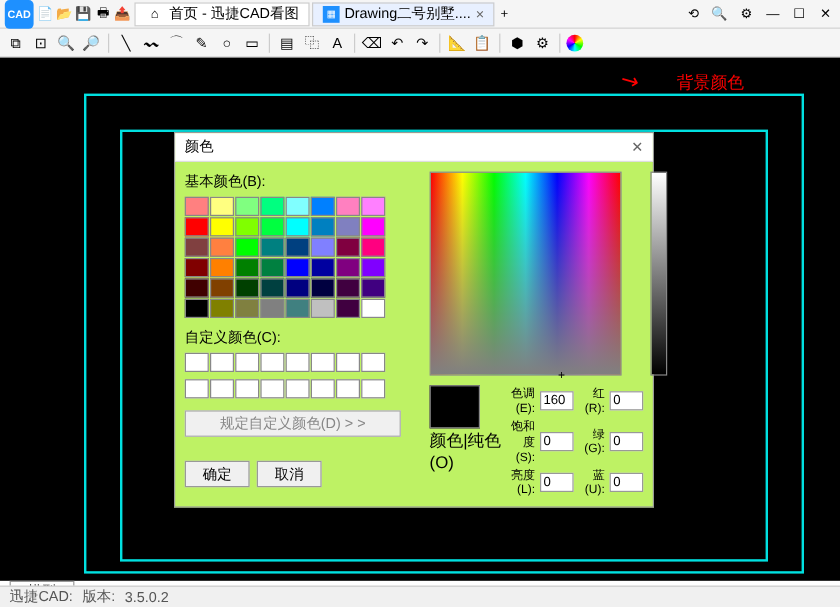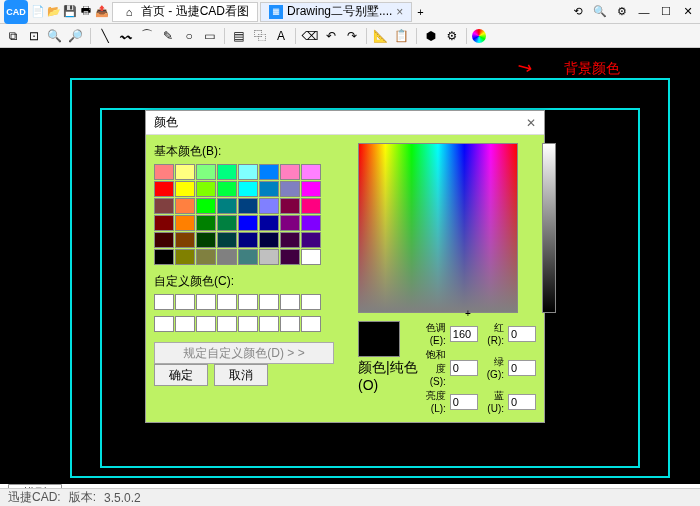--- a/index.html
+++ b/index.html
@@ -25,21 +25,21 @@
 .dlg-close{margin-left:auto;color:#666;cursor:pointer}
 .dlg-body{padding:8px;display:flex;gap:24px}
 .dlg-left{width:180px}
 .dlg-right{flex:1}
 .label{margin-bottom:4px}
 .swatches{display:grid;grid-template-columns:repeat(8,20px);gap:1px;margin-bottom:8px}
 .sw{width:20px;height:16px;border:1px solid #888}
 .custom-row{display:grid;grid-template-columns:repeat(8,20px);gap:1px;margin-bottom:6px}
 .csw{width:20px;height:16px;border:1px solid #888;background:#fff}
 .define-btn{width:100%;height:22px;border:1px solid #aaa;background:#f0f0f0;color:#888;margin-top:4px}
-.btn-row{display:flex;gap:6px;margin-top:0}
+.btn-row{display:flex;gap:6px;margin-top:20px}
 .btn{height:22px;padding:0 14px;border:1px solid #999;background:#f0f0f0;cursor:pointer}
 .gradient{width:160px;height:170px;position:relative;background:linear-gradient(to bottom,rgba(255,255,255,0) 0%,#808080 100%),linear-gradient(to right,red,yellow,lime,cyan,blue,magenta,red);border:1px solid #888}
 .lum{width:14px;height:170px;background:linear-gradient(to bottom,#fff,#000);border:1px solid #888;position:absolute;right:-20px;top:0}
 .lum-arrow{position:absolute;right:-30px;top:164px;font-size:10px}
 .grad-wrap{position:relative;margin-bottom:8px}
 .preview-row{display:flex;gap:4px;align-items:flex-start;margin-top:6px}
 .preview{width:42px;height:36px;background:#000;border:1px solid #888}
 .fields{display:grid;grid-template-columns:auto 28px auto 28px;gap:2px 4px;align-items:center}
 .fields input{width:28px;height:16px;border:1px solid #999;font-size:11px;padding:0 2px}
 .fields span{font-size:10px;text-align:right}

